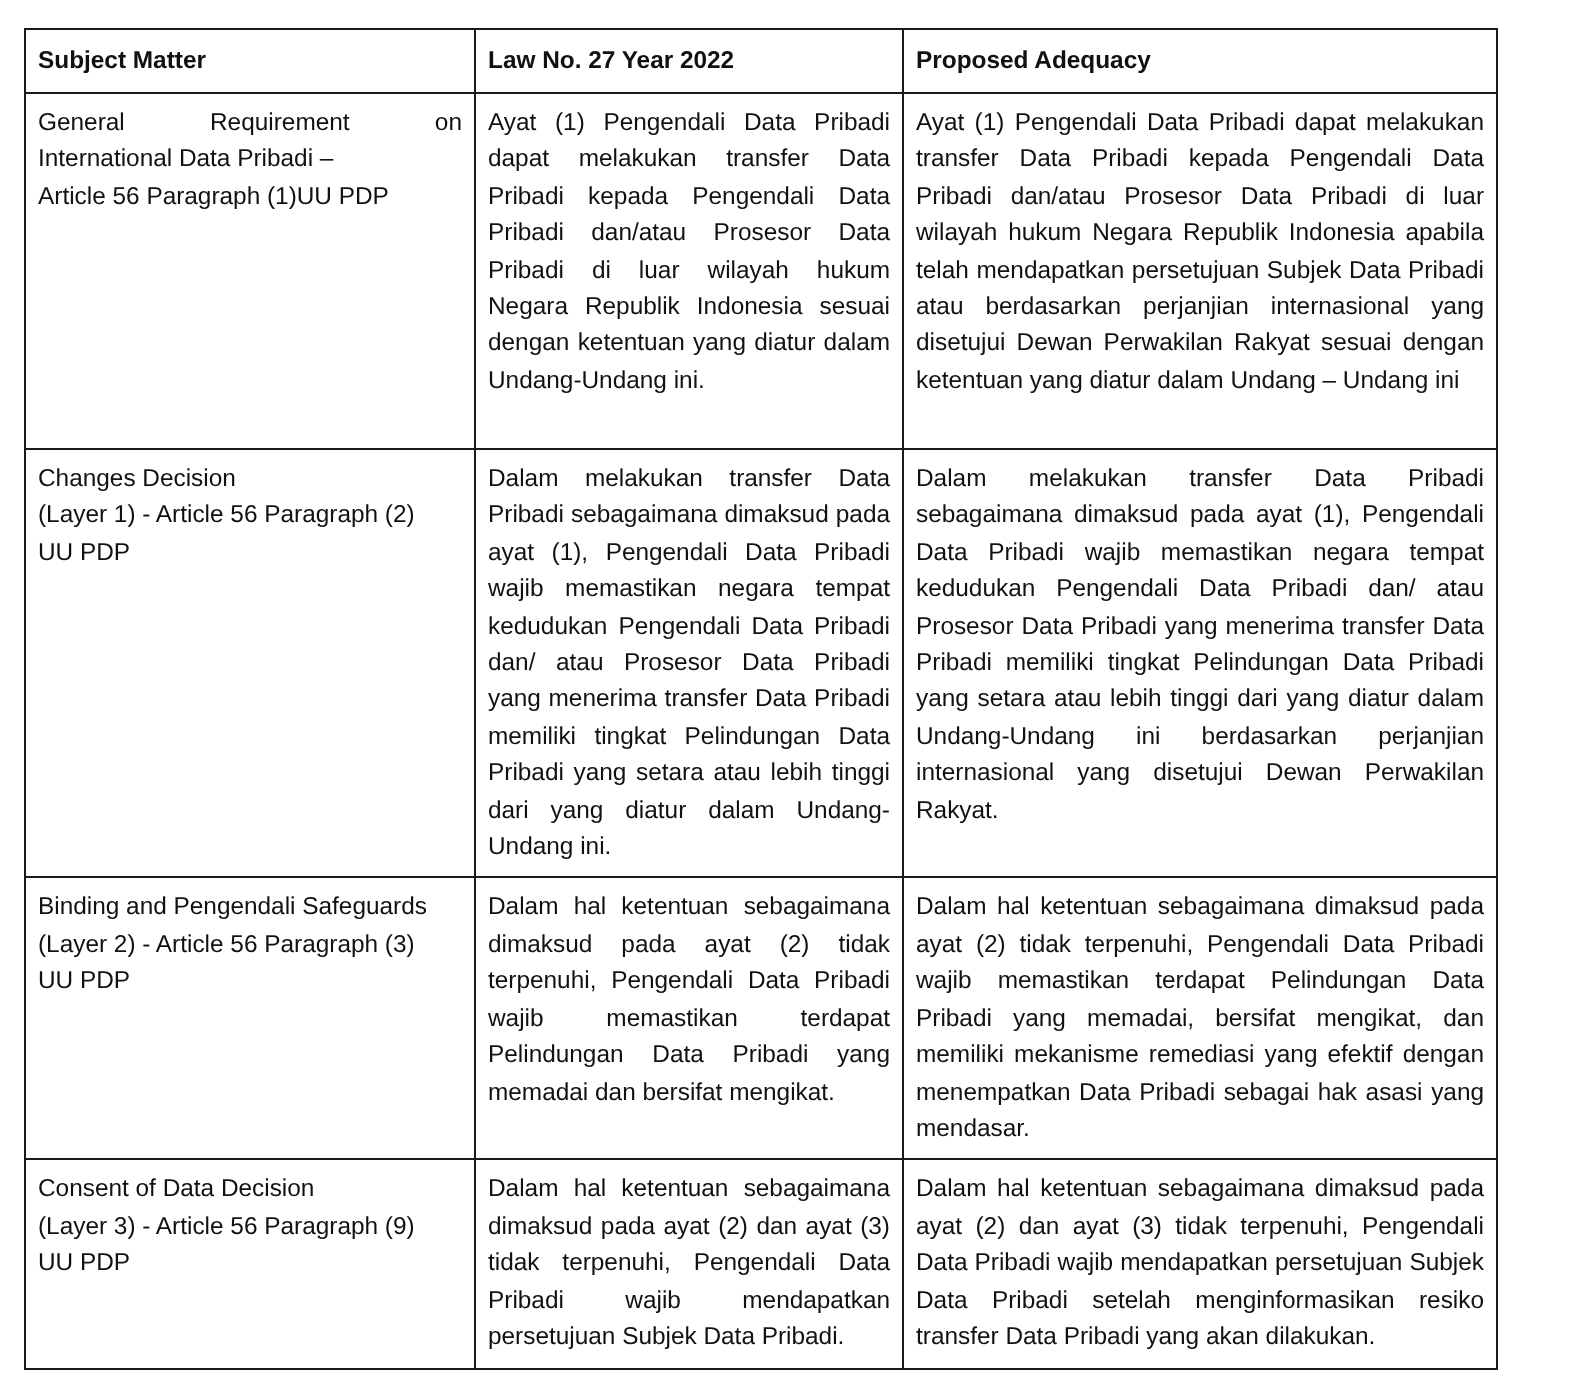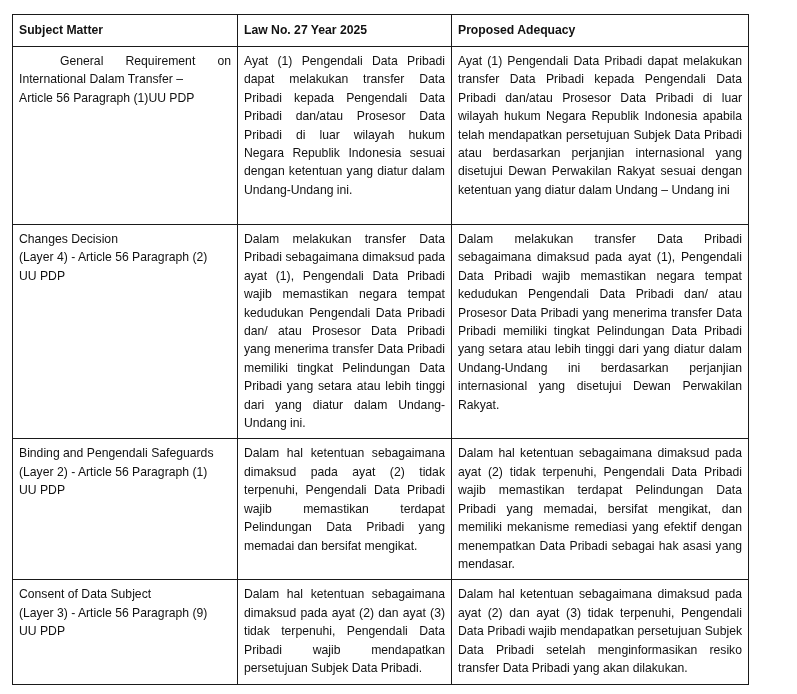--- a/index.html
+++ b/index.html
@@ -23,70 +23,70 @@
   }
   .tbl th { font-weight: bold; text-align: left; height: 19px; padding-top: 6px; }
   .col1 { width: 225px; }
   .col2 { width: 214px; }
   .col3 { width: 297px; }
   .r1 td { height: 166px; }
   .r2 td { height: 198px; }
   .r3 td { height: 128px; }
   .r4 td { height: 93px; }
   .subj { text-align: left; }
-  .subj .justify-line { text-align: justify; text-align-last: justify; display: block; margin-left: 41px; }
+  .subj .justify-line { text-align: justify; text-align-last: justify; display: block; }
   b { font-weight: normal; }
 </style>
 </head>
 <body>
 
 <table class="tbl">
   <colgroup>
     <col class="col1">
       <col class="col2">
       <col class="col3">
   </colgroup>
   <thead>
     <tr>
       <th>Subject Matter</th>
-      <th>Law No. 27 Year 2025</th>
+      <th>Law No. 27 Year 2022</th>
       <th>Proposed Adequacy</th>
     </tr>
   </thead>
   <tbody>
     <tr class="r1">
       <td class="subj">
         <span class="justify-line">General Requirement on</span>
-        <span style="display:block">International Dalam Transfer –</span>
+        <span style="display:block">International Data Pribadi –</span>
         <span style="display:block">Article 56 Paragraph (1)UU PDP</span>
       </td>
       <td>Ayat (1) Pengendali Data Pribadi dapat melakukan transfer Data Pribadi kepada Pengendali Data Pribadi dan/atau Prosesor Data Pribadi di luar wilayah hukum Negara Republik Indonesia sesuai dengan ketentuan yang diatur dalam Undang-Undang ini.</td>
       <td><span>Ayat (1) Pengendali Data Pribadi dapat melakukan transfer Data Pribadi kepada Pengendali Data Pribadi dan/atau Prosesor Data Pribadi di luar wilayah hukum Negara Republik Indonesia </span><b>apabila telah mendapatkan persetujuan Subjek Data Pribadi atau berdasarkan perjanjian internasional yang disetujui Dewan Perwakilan Rakyat</b><span> sesuai dengan ketentuan yang diatur dalam Undang – Undang ini</span></td>
     </tr>
     <tr class="r2">
       <td class="subj">
         <span style="display:block">Changes Decision</span>
-        <span style="display:block">(Layer 4) - Article 56 Paragraph (2)</span>
+        <span style="display:block">(Layer 1) - Article 56 Paragraph (2)</span>
         <span style="display:block">UU PDP</span>
       </td>
       <td>Dalam melakukan transfer Data Pribadi sebagaimana dimaksud pada ayat (1), Pengendali Data Pribadi wajib memastikan negara tempat kedudukan Pengendali Data Pribadi dan/ atau Prosesor Data Pribadi yang menerima transfer Data Pribadi memiliki tingkat Pelindungan Data Pribadi yang setara atau lebih tinggi dari yang diatur dalam Undang-Undang ini.</td>
       <td><span>Dalam melakukan transfer Data Pribadi sebagaimana dimaksud pada ayat (1), Pengendali Data Pribadi wajib memastikan negara tempat kedudukan Pengendali Data Pribadi dan/ atau Prosesor Data Pribadi yang menerima transfer Data Pribadi memiliki tingkat Pelindungan Data Pribadi yang setara atau lebih tinggi dari yang diatur dalam Undang-Undang ini </span><b>berdasarkan perjanjian internasional yang disetujui Dewan Perwakilan Rakyat.</b><span></span></td>
     </tr>
     <tr class="r3">
       <td class="subj">
         <span style="display:block">Binding and Pengendali Safeguards</span>
-        <span style="display:block">(Layer 2) - Article 56 Paragraph (1)</span>
+        <span style="display:block">(Layer 2) - Article 56 Paragraph (3)</span>
         <span style="display:block">UU PDP</span>
       </td>
       <td>Dalam hal ketentuan sebagaimana dimaksud pada ayat (2) tidak terpenuhi, Pengendali Data Pribadi wajib memastikan terdapat Pelindungan Data Pribadi yang memadai dan bersifat mengikat.</td>
       <td><span>Dalam hal ketentuan sebagaimana dimaksud pada ayat (2) tidak terpenuhi, Pengendali Data Pribadi wajib memastikan terdapat Pelindungan Data Pribadi yang memadai, bersifat mengikat, </span><b>dan memiliki mekanisme remediasi yang efektif dengan menempatkan Data Pribadi sebagai hak asasi yang mendasar.</b><span></span></td>
     </tr>
     <tr class="r4">
       <td class="subj">
-        <span style="display:block">Consent of Data Subject</span>
+        <span style="display:block">Consent of Data Decision</span>
         <span style="display:block">(Layer 3) - Article 56 Paragraph (9)</span>
         <span style="display:block">UU PDP</span>
       </td>
       <td>Dalam hal ketentuan sebagaimana dimaksud pada ayat (2) dan ayat (3) tidak terpenuhi, Pengendali Data Pribadi wajib mendapatkan persetujuan Subjek Data Pribadi.</td>
       <td><span>Dalam hal ketentuan sebagaimana dimaksud pada ayat (2) dan ayat (3) tidak terpenuhi, Pengendali Data Pribadi </span><b>wajib mendapatkan persetujuan Subjek Data Pribadi setelah menginformasikan resiko transfer Data Pribadi yang akan dilakukan.</b><span></span></td>
     </tr>
   </tbody>
 </table>
 
 </body></html>

